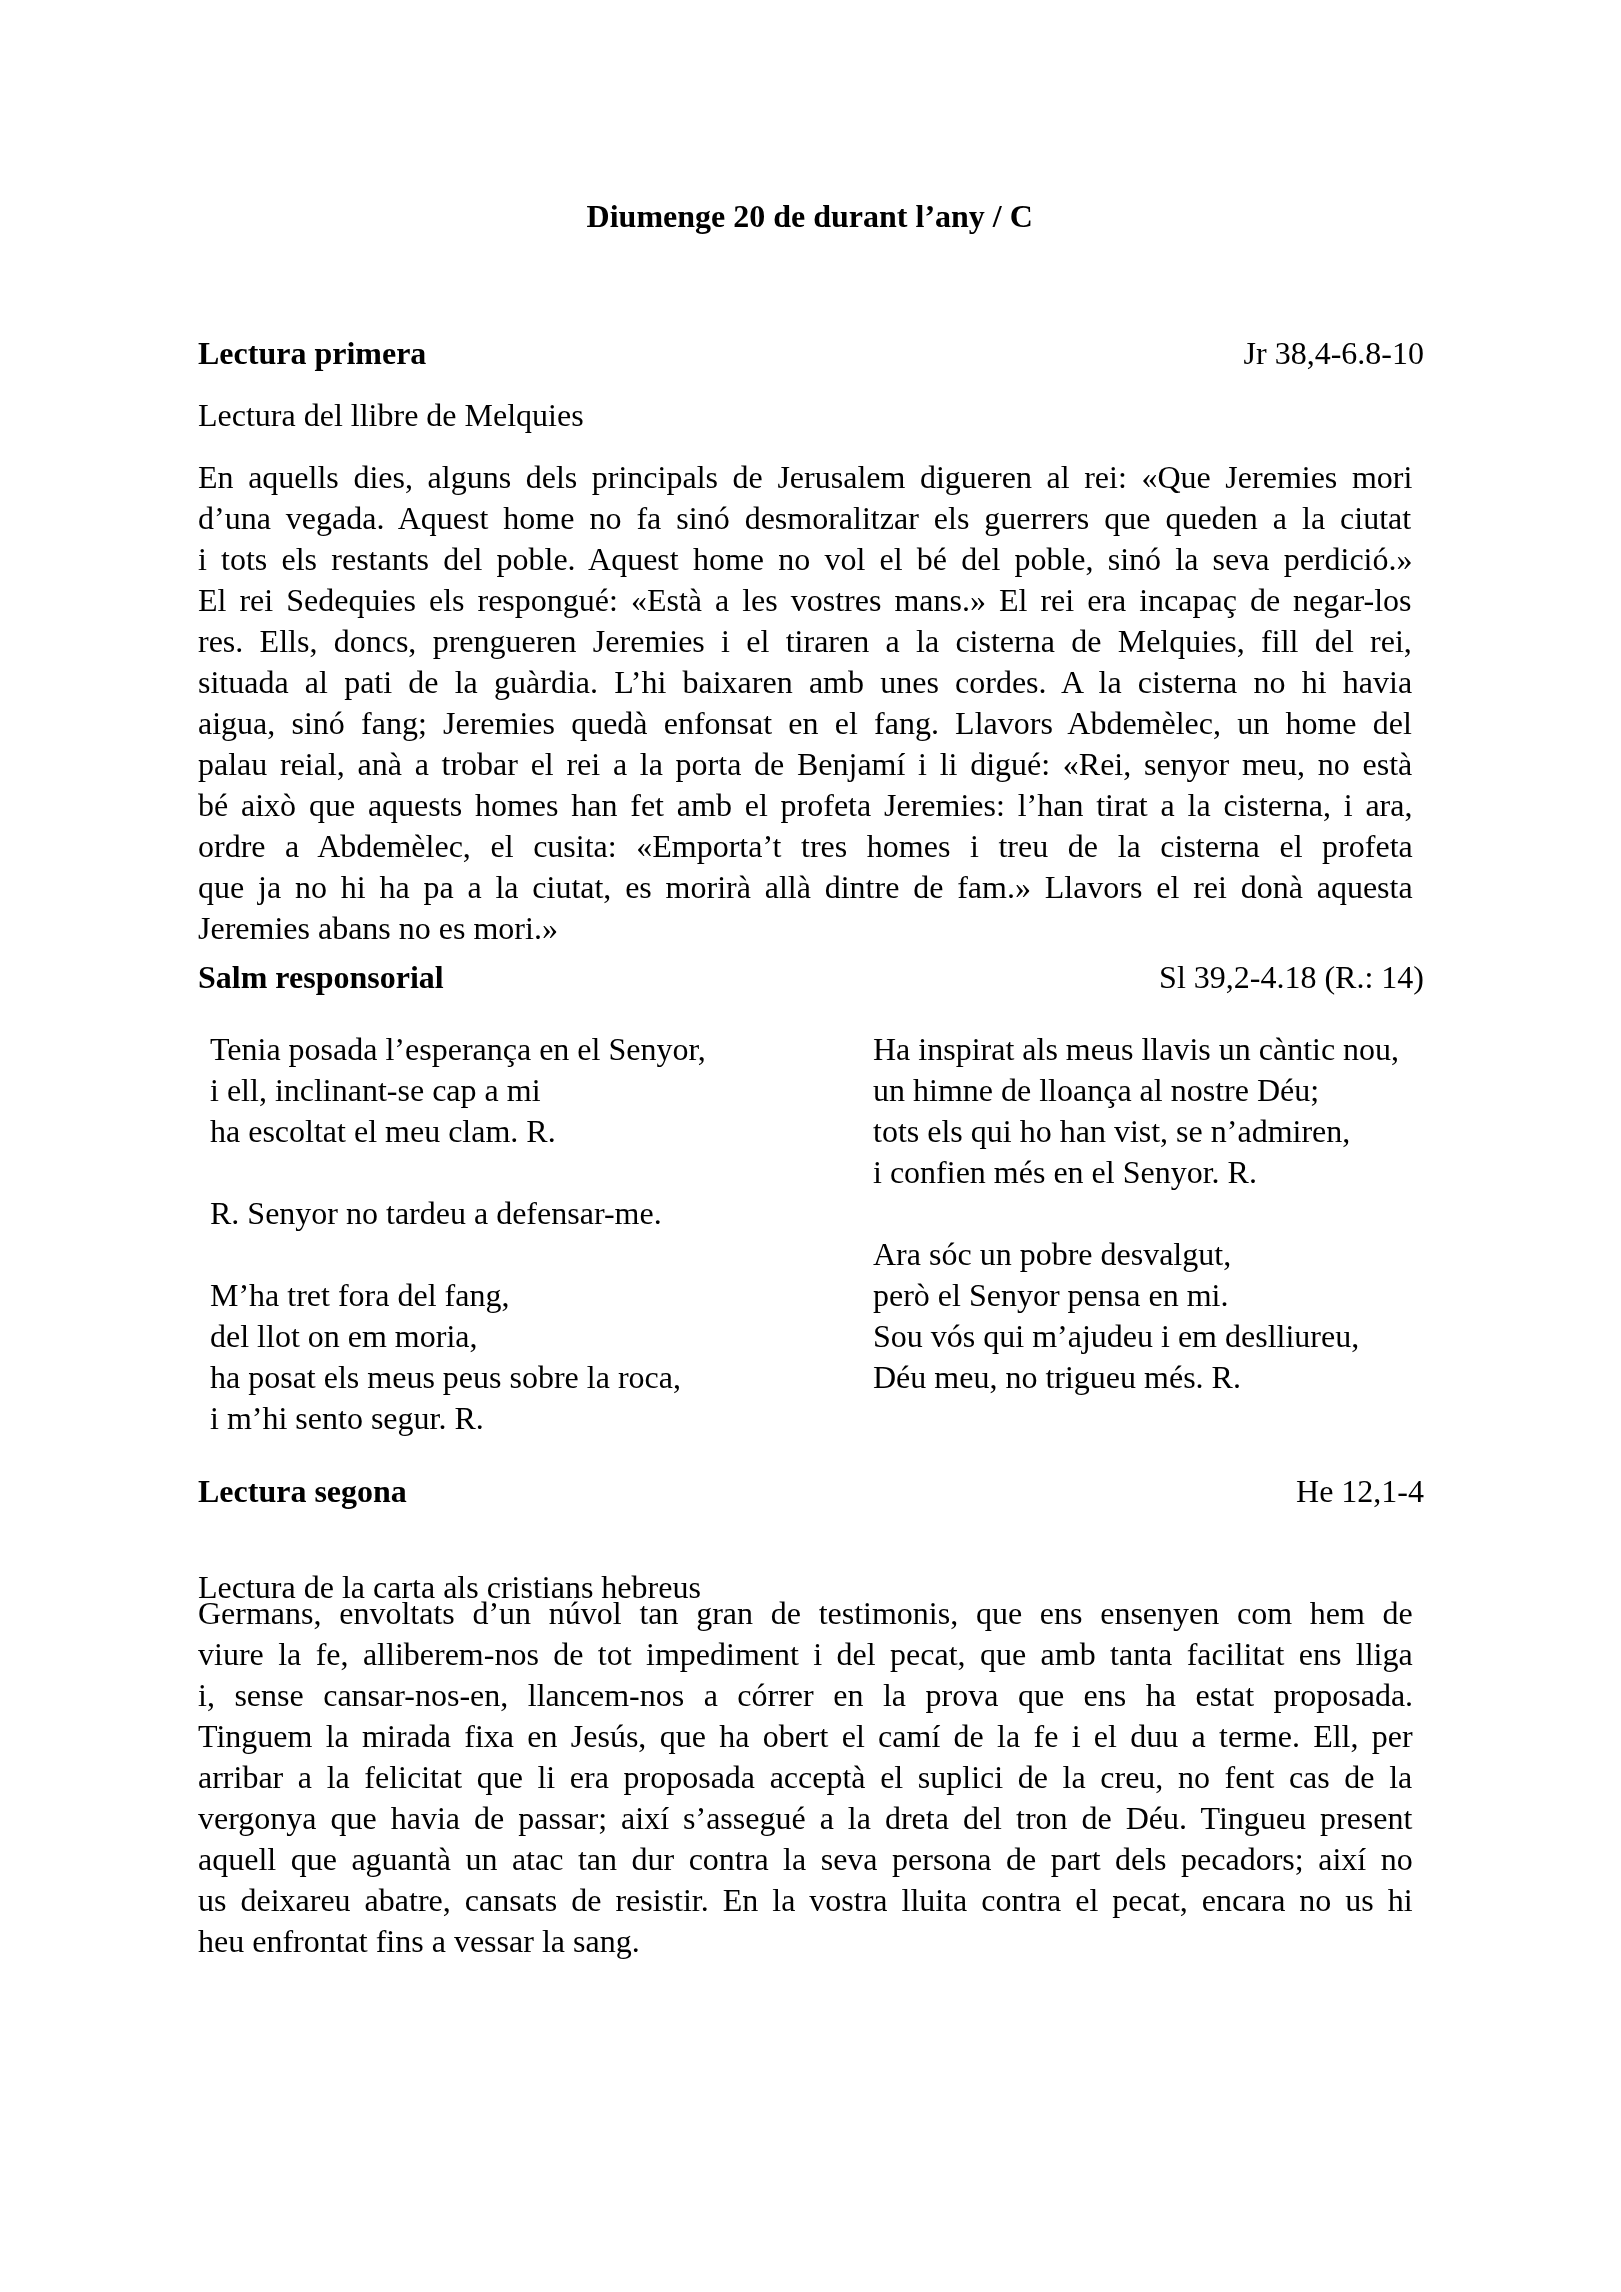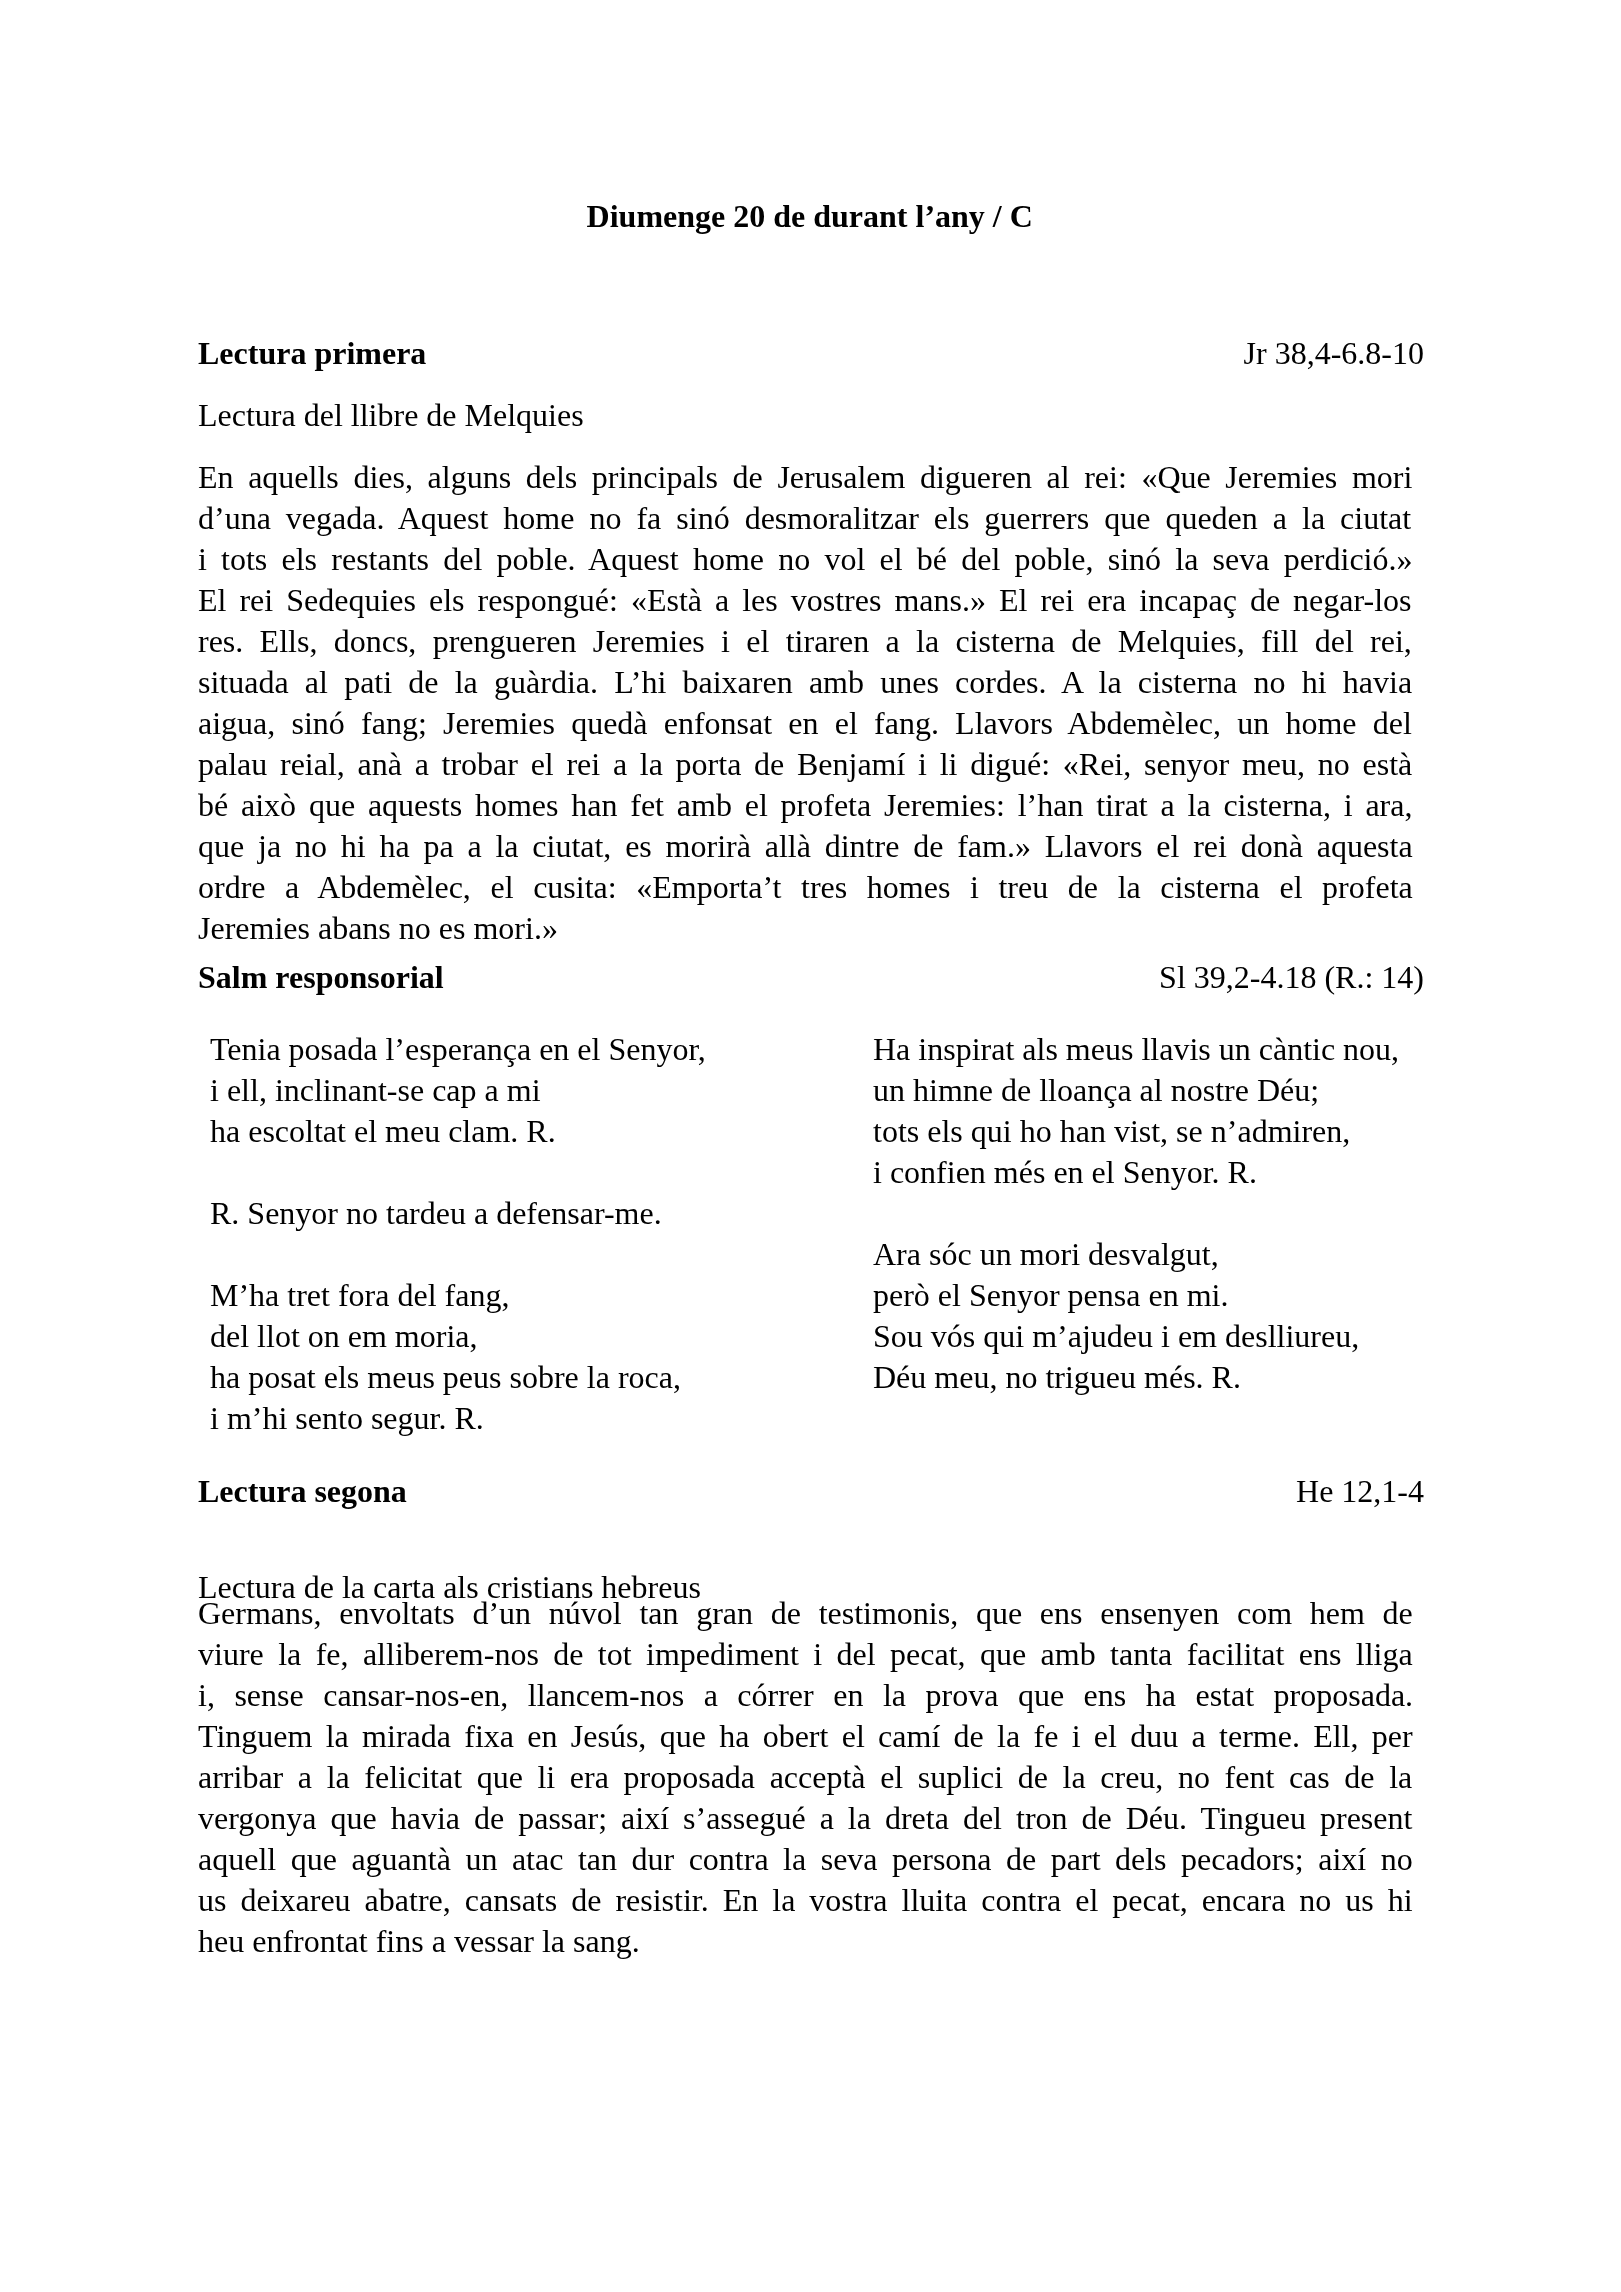--- a/index.html
+++ b/index.html
@@ -90,22 +90,22 @@
   <div class="block justify" style="top:457px;">
     <span class="line" style="white-space: nowrap; word-spacing: 6.6px; text-align-last: left; text-align: left;">En aquells dies, alguns dels principals de Jerusalem digueren al rei: «Que Jeremies mori</span>
     <span class="line" style="white-space: nowrap; word-spacing: 7px; text-align-last: left; text-align: left;">d’una vegada. Aquest home no fa sinó desmoralitzar els guerrers que queden a la ciutat</span>
     <span class="line" style="white-space: nowrap; word-spacing: 6.2px; text-align-last: left; text-align: left;">i tots els restants del poble. Aquest home no vol el bé del poble, sinó la seva perdició.»</span>
     <span class="line" style="white-space: nowrap; word-spacing: 5px; text-align-last: left; text-align: left;">El rei Sedequies els respongué: «Està a les vostres mans.» El rei era incapaç de negar-los</span>
     <span class="line" style="white-space: nowrap; word-spacing: 8.3px; text-align-last: left; text-align: center;">res. Ells, doncs, prengueren Jeremies i el tiraren a la cisterna de Melquies, fill del rei,</span>
     <span class="line" style="white-space: nowrap; word-spacing: 8.2px; text-align-last: left; text-align: left;">situada al pati de la guàrdia. L’hi baixaren amb unes cordes. A la cisterna no hi havia</span>
     <span class="line" style="white-space: nowrap; word-spacing: 8.2px; text-align-last: left; text-align: left;">aigua, sinó fang; Jeremies quedà enfonsat en el fang. Llavors Abdemèlec, un home del</span>
     <span class="line" style="white-space: nowrap; word-spacing: 4.7px; text-align-last: left; text-align: left;">palau reial, anà a trobar el rei a la porta de Benjamí i li digué: «Rei, senyor meu, no està</span>
     <span class="line" style="white-space: nowrap; word-spacing: 4.8px; text-align-last: left; text-align: left;">bé això que aquests homes han fet amb el profeta Jeremies: l’han tirat a la cisterna, i ara,</span>
+    <span class="line" style="white-space: nowrap; word-spacing: 11.6px; text-align-last: left; text-align: left;">ordre a Abdemèlec, el cusita: «Emporta’t tres homes i treu de la cisterna el profeta</span>
     <span class="line" style="white-space: nowrap; word-spacing: 5.8px; text-align-last: left; text-align: left;">que ja no hi ha pa a la ciutat, es morirà allà dintre de fam.» Llavors el rei donà aquesta</span>
-    <span class="line" style="white-space: nowrap; word-spacing: 11.6px; text-align-last: left; text-align: left;">ordre a Abdemèlec, el cusita: «Emporta’t tres homes i treu de la cisterna el profeta</span>
     <span class="line last">Jeremies abans no es mori.»</span>
   </div>
 
   <div class="block section-head" style="top:957px;">
     <span class="name">Salm responsorial</span>
     <span class="ref">Sl 39,2-4.18 (R.: 14)</span>
   </div>
   <div class="psalm-col psalm-left">
     <span class="pline">Tenia posada l’esperança en el Senyor,</span>
     <span class="pline">i ell, inclinant-se cap a mi</span>
@@ -117,21 +117,21 @@
     <span class="pline">del llot on em moria,</span>
     <span class="pline">ha posat els meus peus sobre la roca,</span>
     <span class="pline">i m’hi sento segur. R.</span>
   </div>
   <div class="psalm-col psalm-right">
     <span class="pline">Ha inspirat als meus llavis un càntic nou,</span>
     <span class="pline">un himne de lloança al nostre Déu;</span>
     <span class="pline">tots els qui ho han vist, se n’admiren,</span>
     <span class="pline">i confien més en el Senyor. R.</span>
     <span class="pline"></span>
-    <span class="pline">Ara sóc un mori desvalgut,</span>
+    <span class="pline">Ara sóc un pobre desvalgut,</span>
     <span class="pline">però el Senyor pensa en mi.</span>
     <span class="pline">Sou vós qui m’ajudeu i em deslliureu,</span>
     <span class="pline">Déu meu, no trigueu més. R.</span>
   </div>
 
   <div class="block section-head" style="top:1471px;">
     <span class="name">Lectura segona</span>
     <span class="ref">He 12,1-4</span>
   </div>
   <div class="block" style="top:1532px;margin-top:35px;">Lectura de la carta als cristians hebreus</div>

